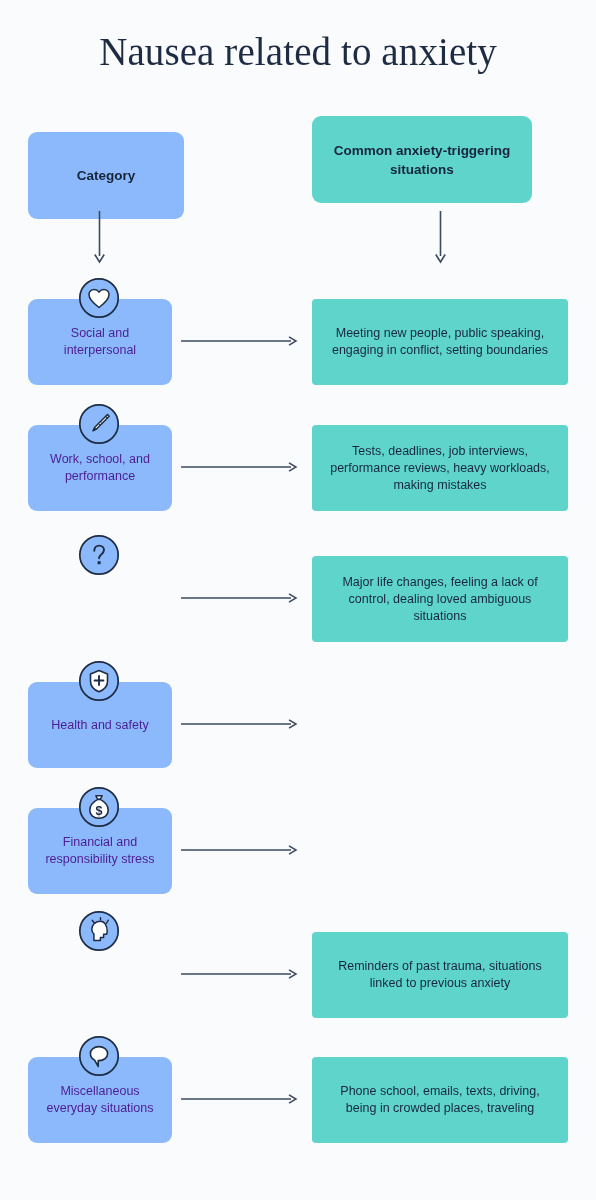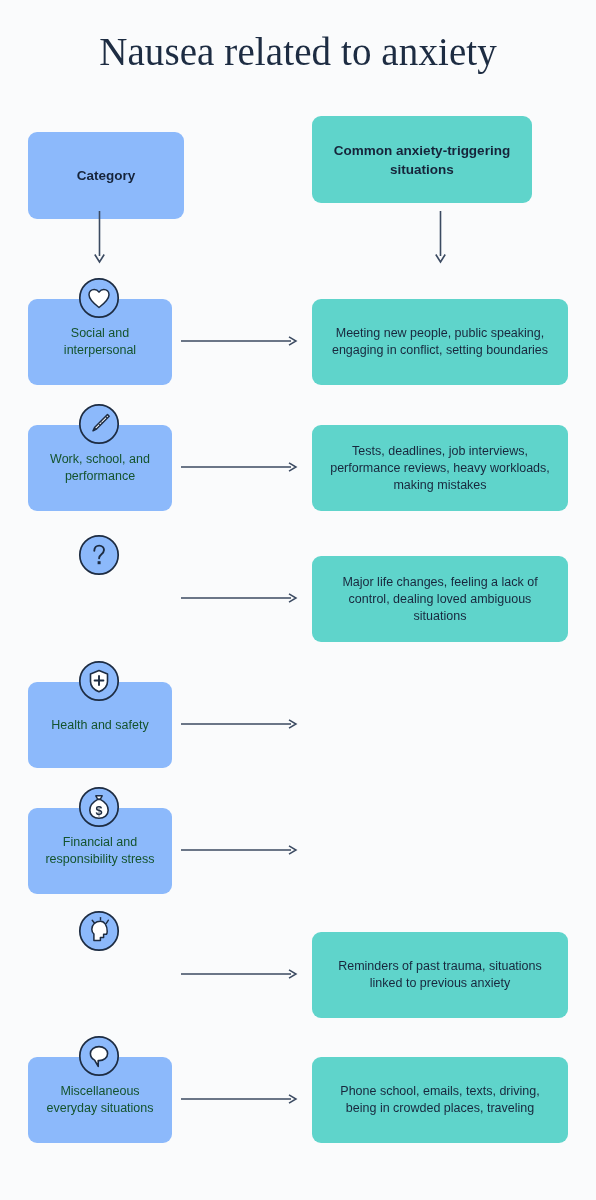--- a/index.html
+++ b/index.html
@@ -88,32 +88,32 @@
     width: 144px;
     height: 86px;
     background: #8cb9fb;
     border-radius: 9px;
     display: flex;
     align-items: center;
     justify-content: center;
     text-align: center;
     font-size: 12.5px;
     line-height: 17px;
-    color: #14532d;
+    color: #4c1d95;
     padding: 0 9px;
     box-sizing: border-box;
   }
   .sit-box {
     position: absolute;
     left: 312px;
     top: 0;
     width: 256px;
     height: 86px;
     background: #5fd4cb;
-    border-radius: 9px;
+    border-radius: 4px;
     display: flex;
     align-items: center;
     justify-content: center;
     text-align: center;
     font-size: 12.5px;
     line-height: 17px;
     color: #18273d;
     padding: 0 14px;
     box-sizing: border-box;
   }

